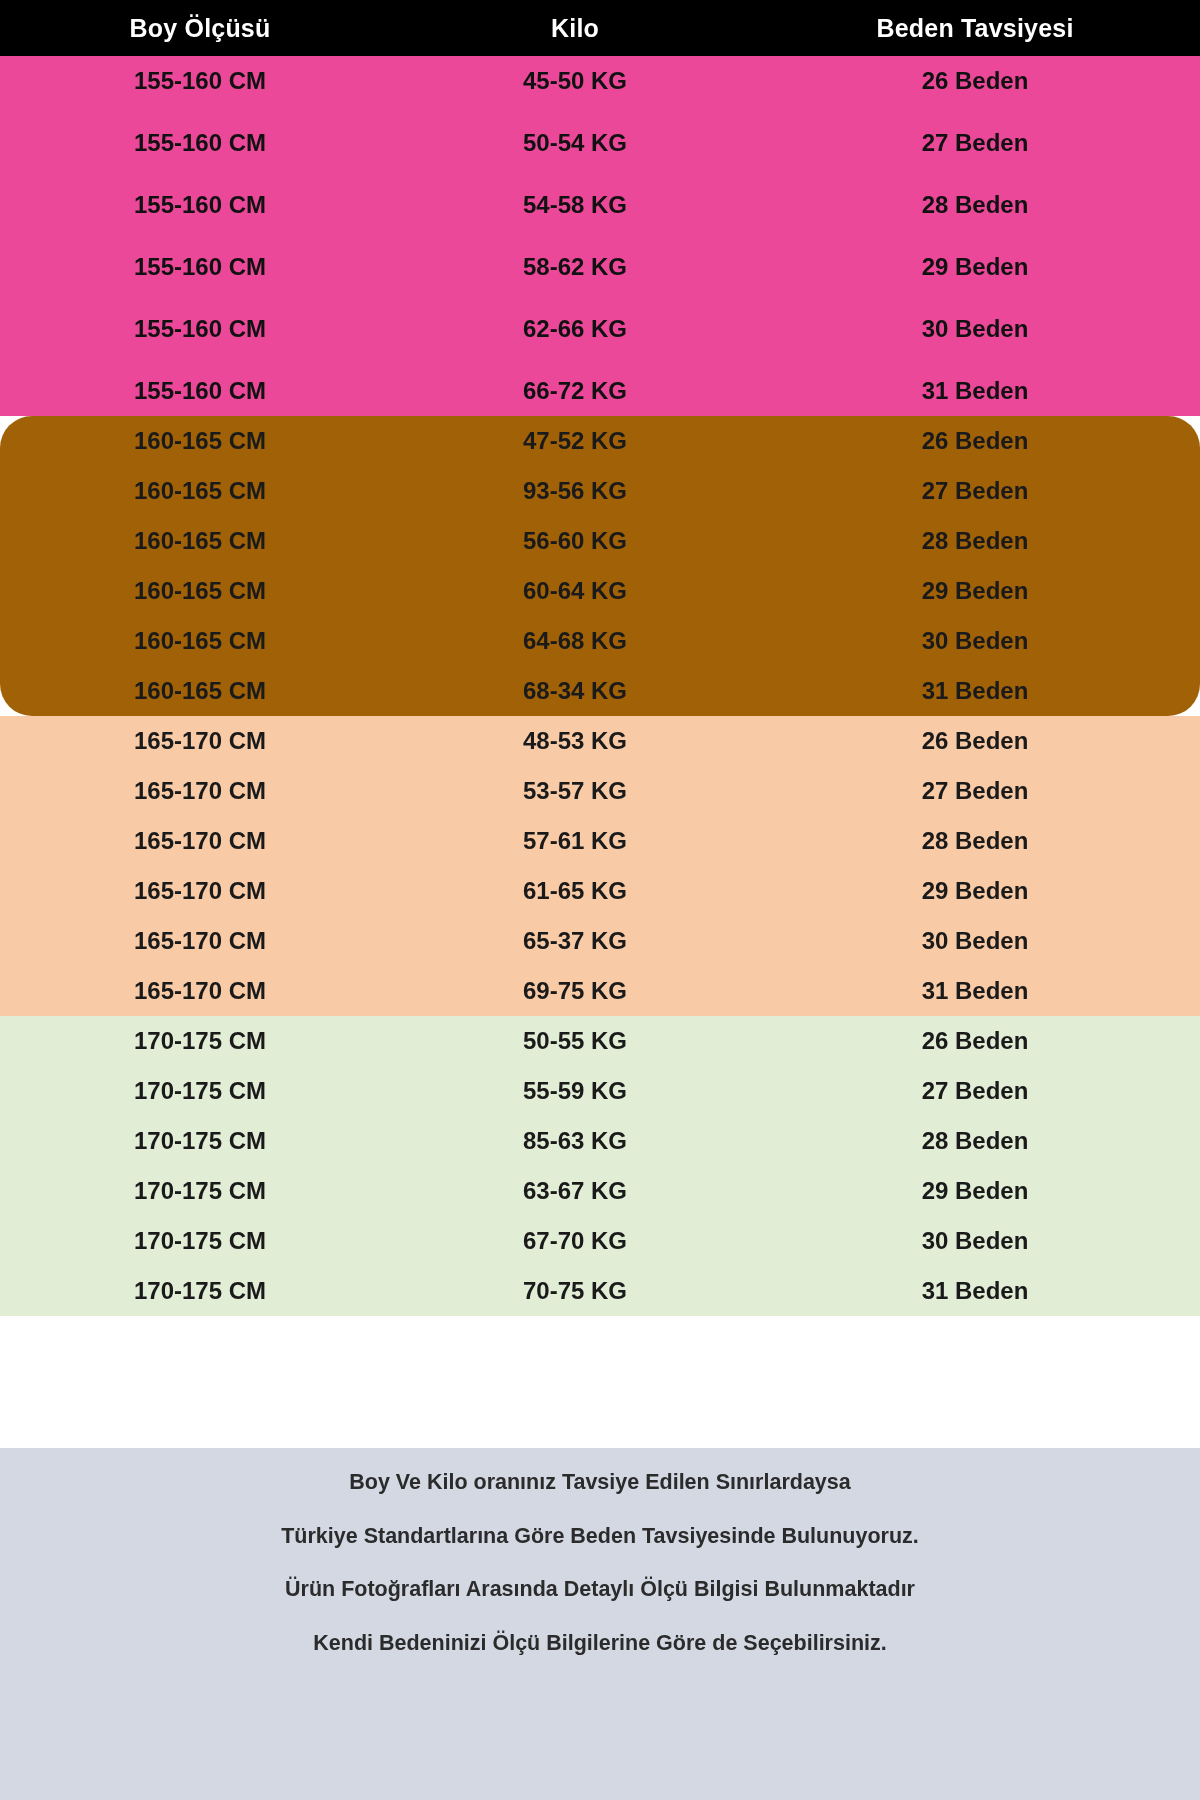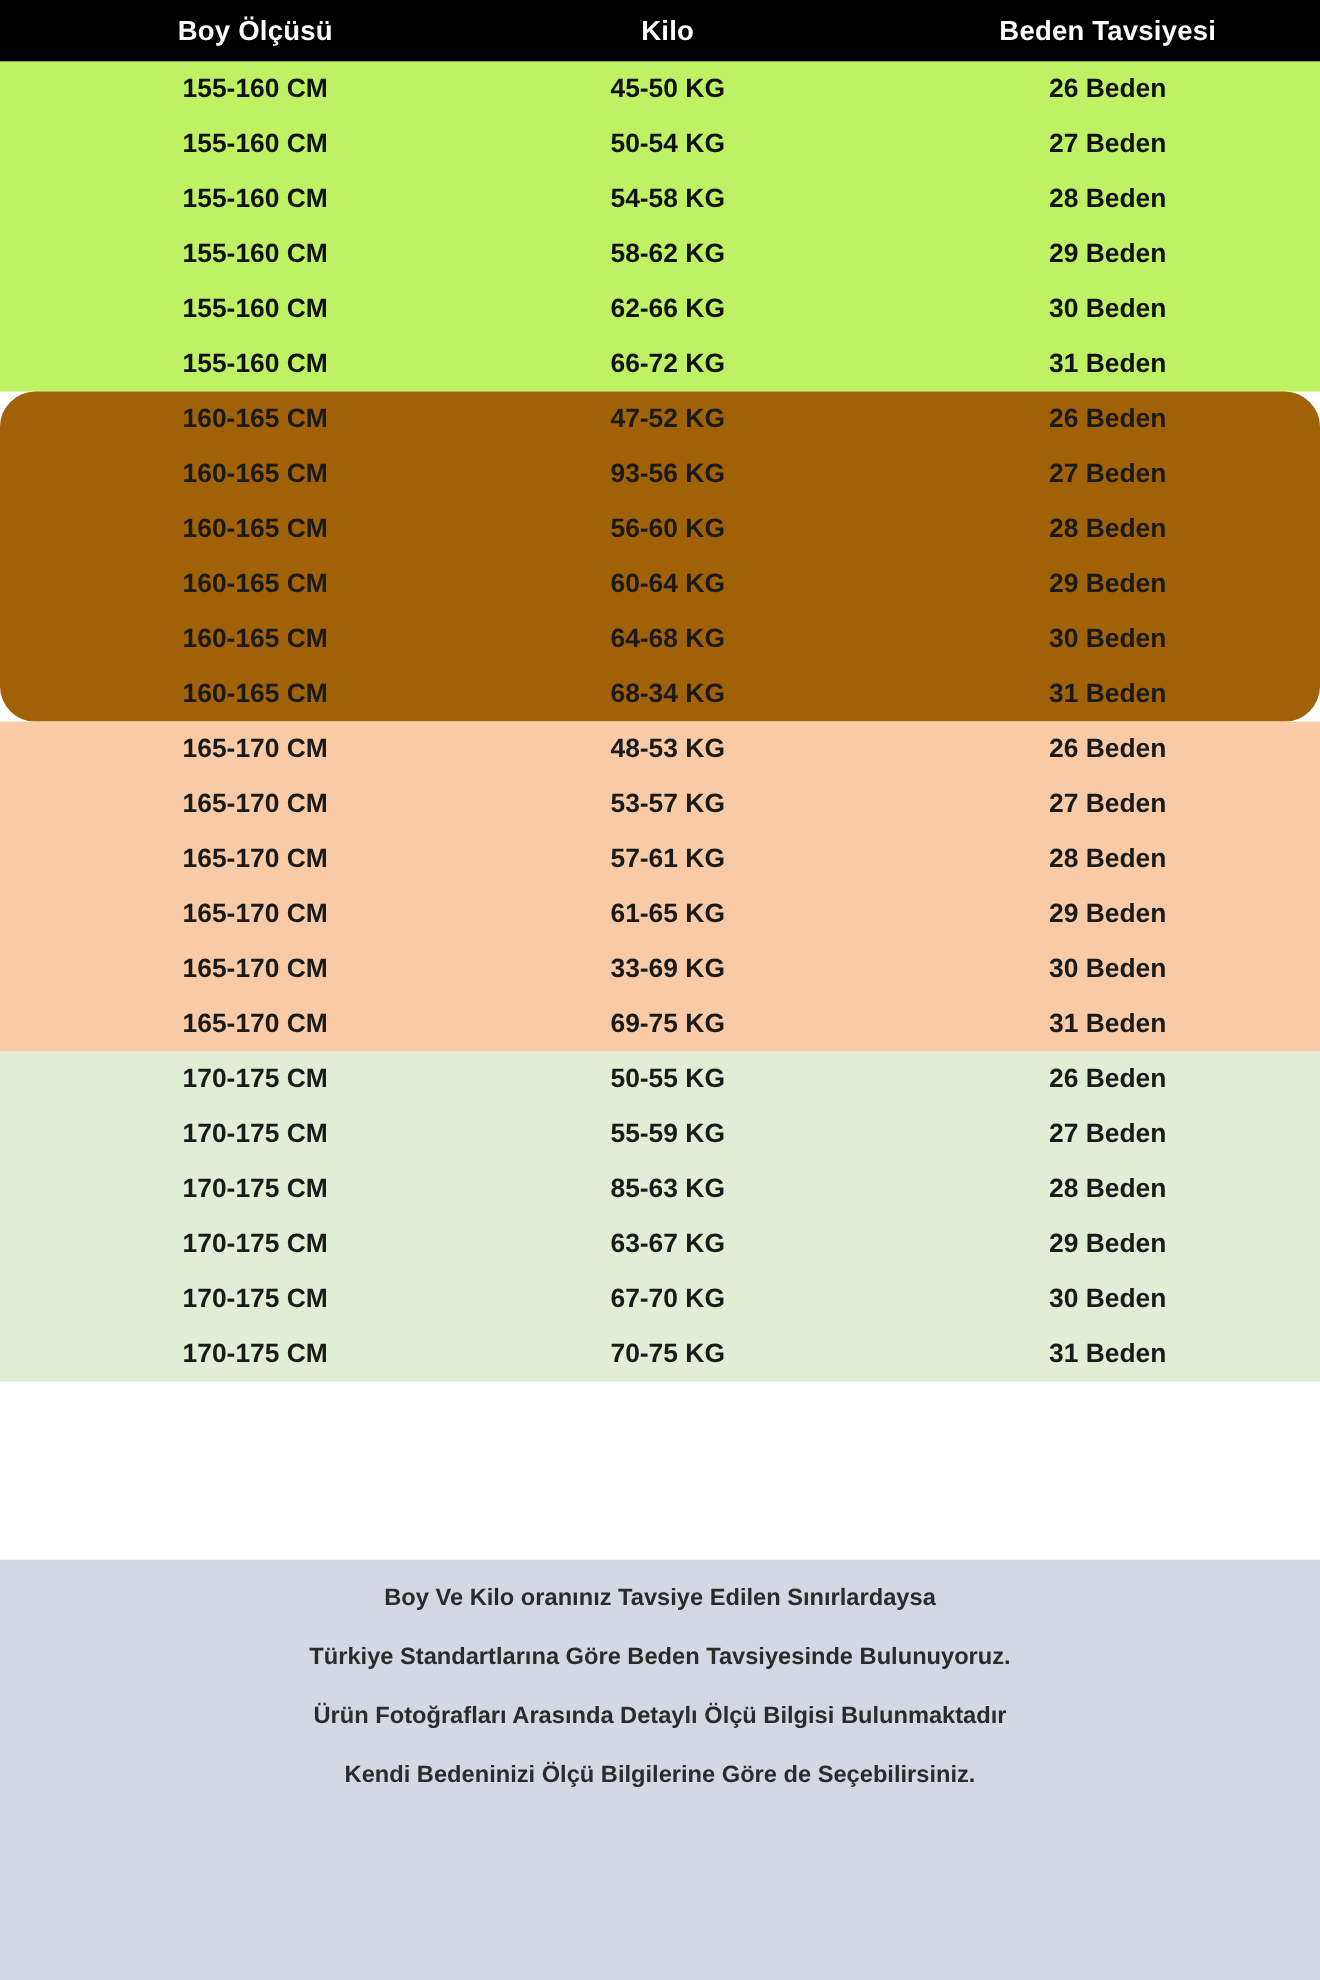--- a/index.html
+++ b/index.html
@@ -33,35 +33,35 @@
   }
   .chart-header .cell {
     font-size: 25px;
     font-weight: bold;
     letter-spacing: 0.2px;
     text-align: center;
     white-space: nowrap;
   }
 
   
-  .col-1 { flex: 0 0 400px; padding-left: 32px; }
+  .col-1 { flex: 0 0 400px; }
   .col-2 { flex: 0 0 350px; }
   .col-3 { flex: 0 0 450px; }
 
   
   .chart-body {
     flex: 1 1 auto;
     display: flex;
     flex-direction: column;
   }
   .group {
     display: flex;
     flex-direction: column;
   }
-  .group-gray   { background: #bef264; }
+  .group-gray   { background: #ec4899; gap: 12px; }
   .group-blue   { background: #a16207; border-radius: 32px; }
   .group-orange { background: #f8cba6; justify-content: space-between; }
   .group-green  { background: #e2edd6; }
 
   .row {
     display: flex;
     align-items: center;
     height: 50px;
   }
   .row .cell {
@@ -190,21 +190,21 @@
         <div class="cell col-2">57-61 KG</div>
         <div class="cell col-3">28 Beden</div>
       </div>
       <div class="row">
         <div class="cell col-1">165-170 CM</div>
         <div class="cell col-2">61-65 KG</div>
         <div class="cell col-3">29 Beden</div>
       </div>
       <div class="row">
         <div class="cell col-1">165-170 CM</div>
-        <div class="cell col-2">33-69 KG</div>
+        <div class="cell col-2">65-37 KG</div>
         <div class="cell col-3">30 Beden</div>
       </div>
       <div class="row">
         <div class="cell col-1">165-170 CM</div>
         <div class="cell col-2">69-75 KG</div>
         <div class="cell col-3">31 Beden</div>
       </div>
     </div>
 
     <div class="group group-green">

